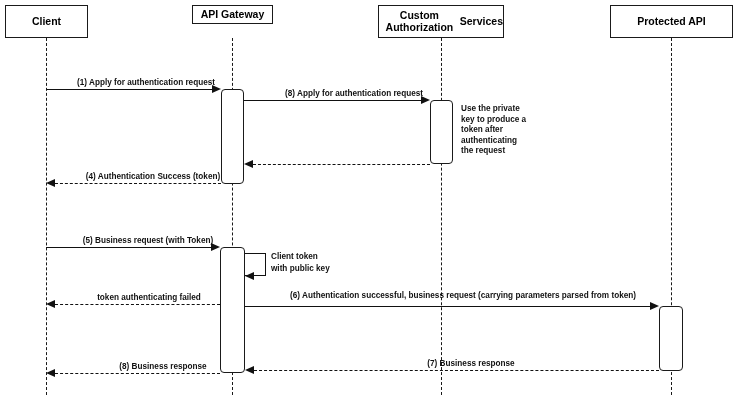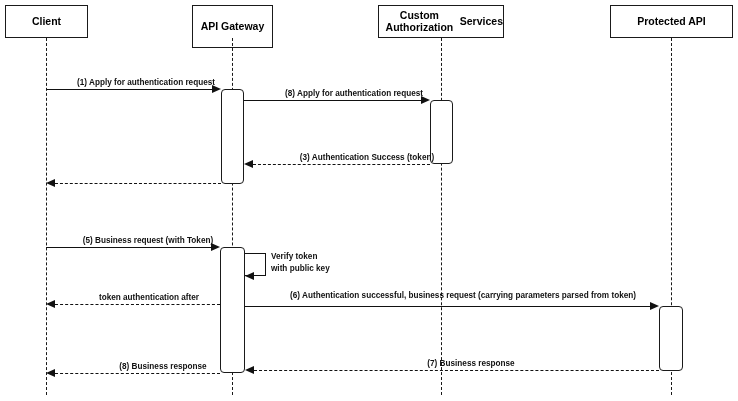--- a/index.html
+++ b/index.html
@@ -46,21 +46,21 @@
 </style>
 </head>
 <body>
 
 <div id="diagram">
 
   <div class="participant" style="left:5px;top:5px;width:83px;height:33px;">
     <span>Client</span>
   </div>
 
-  <div class="participant" style="left:192px;top:5px;width:81px;height:43px;">
+  <div class="participant" style="left:192px;top:5px;width:81px;height:19px;">
     <span>API Gateway</span>
   </div>
 
   <div class="participant" style="left:378px;top:5px;width:126px;height:33px;">
     <span>Custom Authorization</span>
     <span>Services</span>
   </div>
 
   <div class="participant" style="left:610px;top:5px;width:123px;height:33px;">
     <span>Protected API</span>
@@ -77,40 +77,45 @@
   <div class="activation" style="left:659px;top:306px;width:24px;height:65px;"></div>
 
   <div class="msg-line" style="left:46px;top:89px;width:166px;"></div>
   <div class="arrow right" style="left:212px;top:84.5px;"></div>
   <div class="msg-label center" style="left:130px;top:78px;">(1) Apply for authentication request</div>
 
   <div class="msg-line" style="left:244px;top:100px;width:177px;"></div>
   <div class="arrow right" style="left:421px;top:95.5px;"></div>
   <div class="msg-label center" style="left:338px;top:89px;">(8) Apply for authentication request</div>
 
+  <div class="note" style="left:461px;top:104px;width:80px;">Use the private
+key to produce a
+token after
+authenticating
+the request</div>
 
   <div class="msg-line dashed" style="left:253px;top:164px;width:177px;"></div>
   <div class="arrow left" style="left:244px;top:159.5px;"></div>
-  <div class="msg-label center" style="left:351px;top:153px;">(3) Authentication Success (token)</div>
 
   <div class="msg-line dashed" style="left:55px;top:183px;width:166px;"></div>
   <div class="arrow left" style="left:46px;top:178.5px;"></div>
+  <div class="msg-label center" style="left:137px;top:172px;">(4) Authentication Success (token)</div>
 
   <div class="msg-line" style="left:46px;top:247px;width:165px;"></div>
   <div class="arrow right" style="left:211px;top:242.5px;"></div>
   <div class="msg-label center" style="left:132px;top:236px;">(5) Business request (with Token)</div>
 
   <div class="selfloop" style="left:245px;top:253px;width:21px;height:23px;"></div>
   <div class="arrow left" style="left:245px;top:271.5px;"></div>
-  <div class="msg-label" style="left:271px;top:252px;">Verify token</div>
+  <div class="msg-label" style="left:271px;top:252px;">Client token</div>
   <div class="msg-label" style="left:271px;top:264px;text-align:center;">with public key</div>
 
   <div class="msg-line dashed" style="left:55px;top:304px;width:165px;"></div>
   <div class="arrow left" style="left:46px;top:299.5px;"></div>
-  <div class="msg-label center" style="left:133px;top:293px;">token authentication after</div>
+  <div class="msg-label center" style="left:133px;top:293px;">token authenticating failed</div>
 
   <div class="msg-line" style="left:245px;top:306px;width:405px;"></div>
   <div class="arrow right" style="left:650px;top:301.5px;"></div>
   <div class="msg-label center" style="left:447px;top:291px;">(6) Authentication successful, business request (carrying parameters parsed from token)</div>
 
   <div class="msg-line dashed" style="left:254px;top:370px;width:405px;"></div>
   <div class="arrow left" style="left:245px;top:365.5px;"></div>
   <div class="msg-label center" style="left:455px;top:359px;">(7) Business response</div>
 
   <div class="msg-line dashed" style="left:55px;top:373px;width:165px;"></div>

